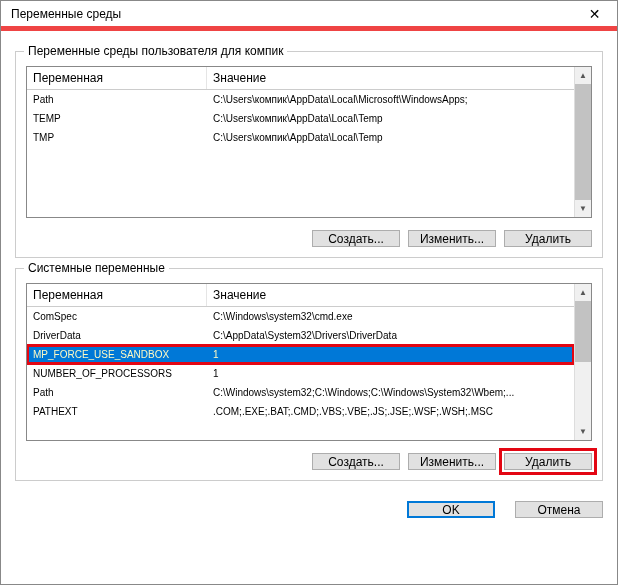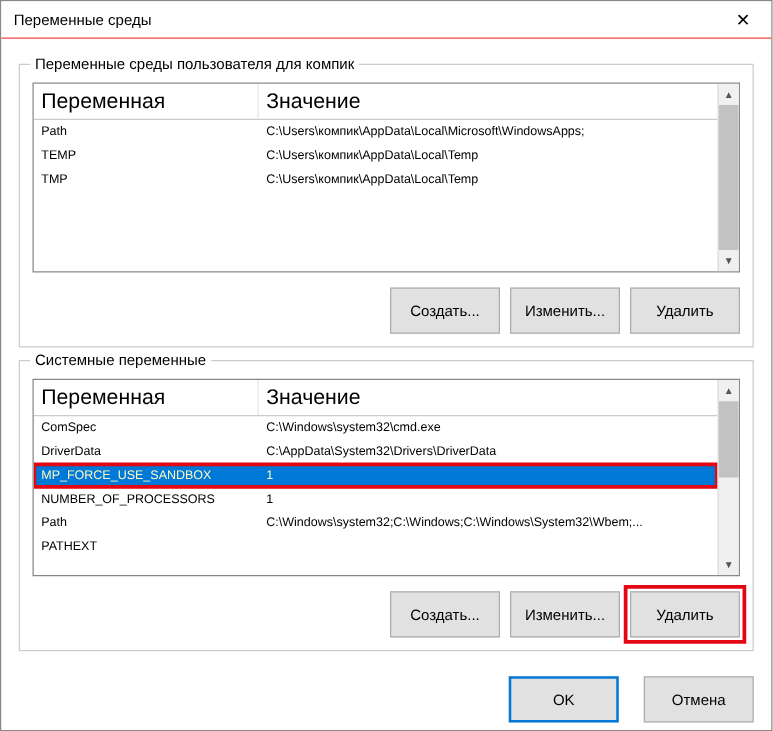--- a/index.html
+++ b/index.html
@@ -11,21 +11,21 @@
     height: 585px;
     border: 1px solid #888;
     overflow: hidden;
   }
   .titlebar {
     display: flex;
     align-items: center;
     justify-content: space-between;
     height: 30px;
     padding: 0 0 0 10px;
-    border-bottom: 1px solid #ef4444;
+    border-bottom: 5px solid #ef4444;
     background: #fff;
   }
   .titlebar .title { font-size: 12px; }
   .close-btn {
     width: 45px;
     height: 30px;
     display: flex;
     align-items: center;
     justify-content: center;
     font-size: 14px;
@@ -56,21 +56,21 @@
     position: relative;
     background: #fff;
   }
   .table-header {
     display: flex;
     background: #fff;
     border-bottom: 1px solid #ccc;
   }
   .th {
     padding: 4px 6px;
-    font-size: 17px;
+    font-size: 12px;
     border-right: 1px solid #e5e5e5;
   }
   .th:last-child { border-right: none; }
   .col-var { width: 180px; flex-shrink: 0; }
   .col-val { flex: 1; }
   .table-body { overflow: hidden; }
   .tr {
     display: flex;
     height: 19px;
     align-items: center;
@@ -104,21 +104,21 @@
   .scroll-thumb { position: absolute; left: 0; right: 0; background: #c2c2c2; }
 
   .button-row {
     display: flex;
     justify-content: flex-end;
     gap: 8px;
     margin-top: 12px;
   }
   .btn {
     min-width: 88px;
-    height: 37px;
+    height: 17px;
     border: 1px solid #adadad;
     background: #e1e1e1;
     font-size: 12px;
     font-family: inherit;
     padding: 0 10px;
     cursor: pointer;
   }
   .btn.default { border: 2px solid #0078d7; background: #e1e1e1; }
 
   .footer-row {
@@ -205,20 +205,21 @@
         <div class="tr">
           <div class="td col-var">NUMBER_OF_PROCESSORS</div>
           <div class="td col-val" style="width:360px;">1</div>
         </div>
         <div class="tr">
           <div class="td col-var">Path</div>
           <div class="td col-val" style="width:360px;">C:\Windows\system32;C:\Windows;C:\Windows\System32\Wbem;...</div>
         </div>
         <div class="tr">
           <div class="td col-var">PATHEXT</div>
+          <div class="td col-val" style="width:360px;">.COM;.EXE;.BAT;.CMD;.VBS;.VBE;.JS;.JSE;.WSF;.WSH;.MSC</div>
         </div>
       </div>
       <div class="scrollbar">
         <div class="scroll-arrow">▲</div>
         <div class="scroll-track">
           <div class="scroll-thumb" style="top:0;height:50%;"></div>
         </div>
         <div class="scroll-arrow">▼</div>
       </div>
     </div>

